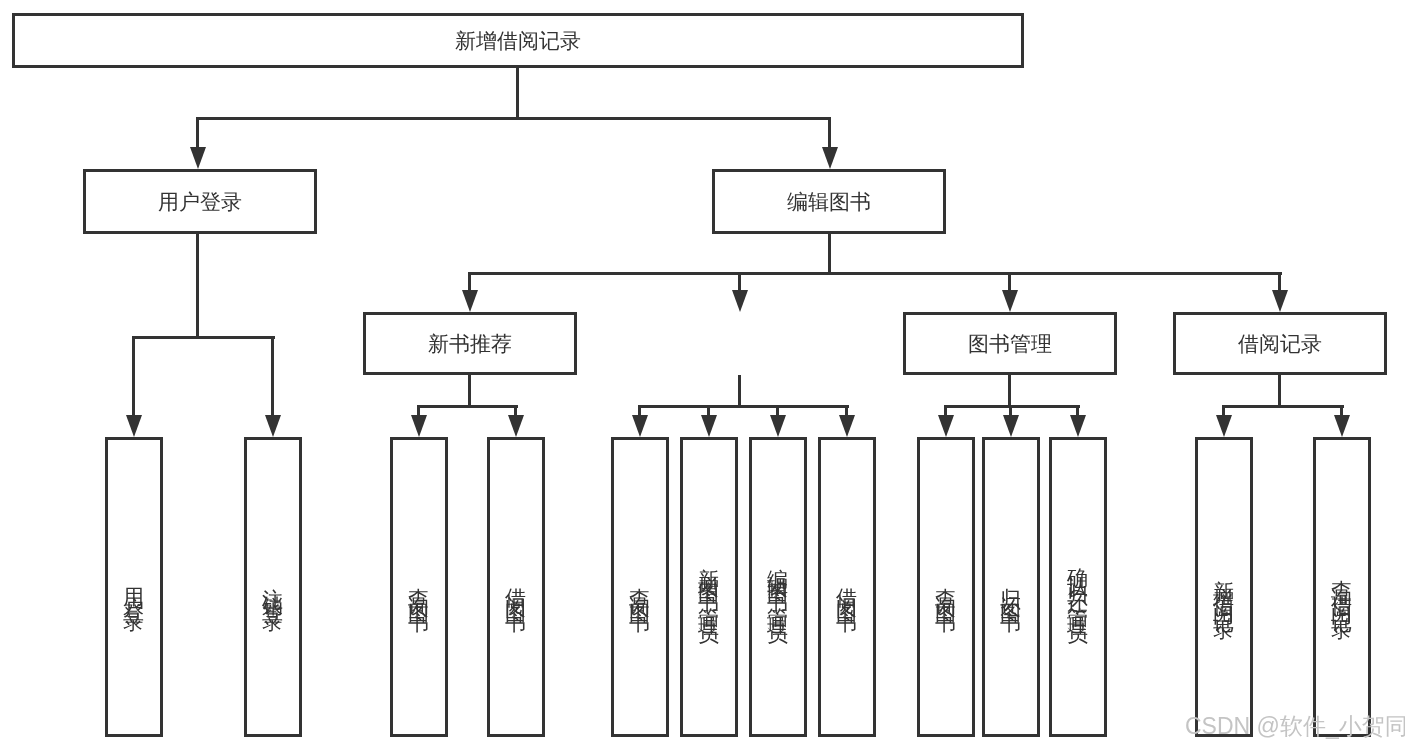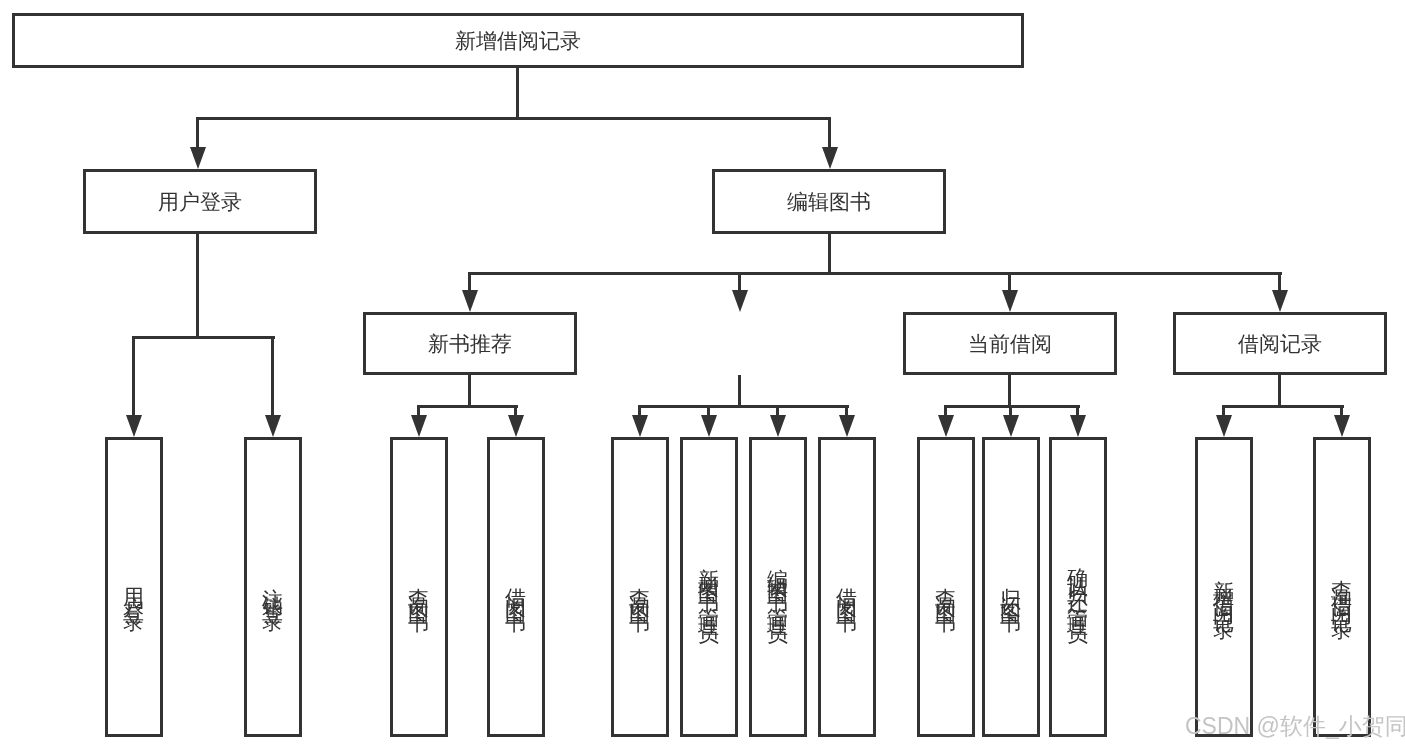--- a/index.html
+++ b/index.html
@@ -63,21 +63,21 @@
     <span>用户登录</span>
   </div>
   <div class="box lvl2 n2">
     <span>编辑图书</span>
   </div>
 
   <div class="box lvl3 n1">
     <span>新书推荐</span>
   </div>
   <div class="box lvl3 n3">
-    <span>当前借阅</span>
+    <span>图书管理</span>
   </div>
   <div class="box lvl3 n4">
     <span>借阅记录</span>
   </div>
 
   <div class="box leaf l1">
       <span>用户登录</span>
     </div>
   <div class="box leaf l2">
       <span>注销登录</span>

